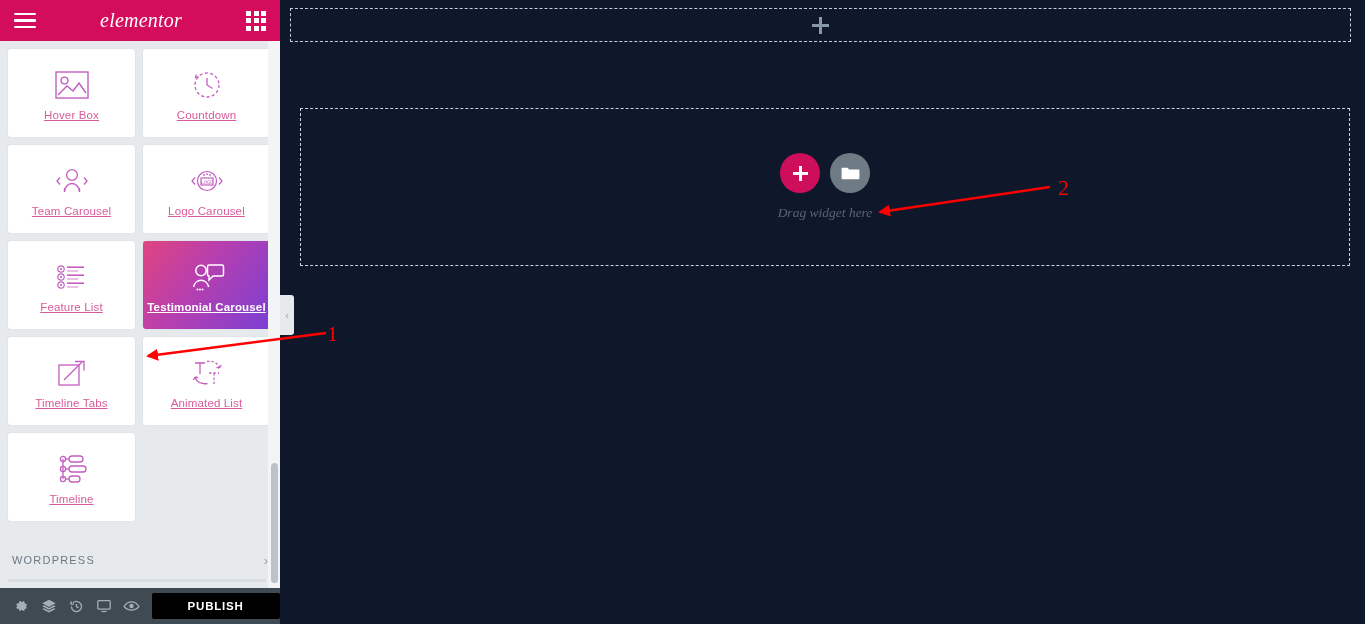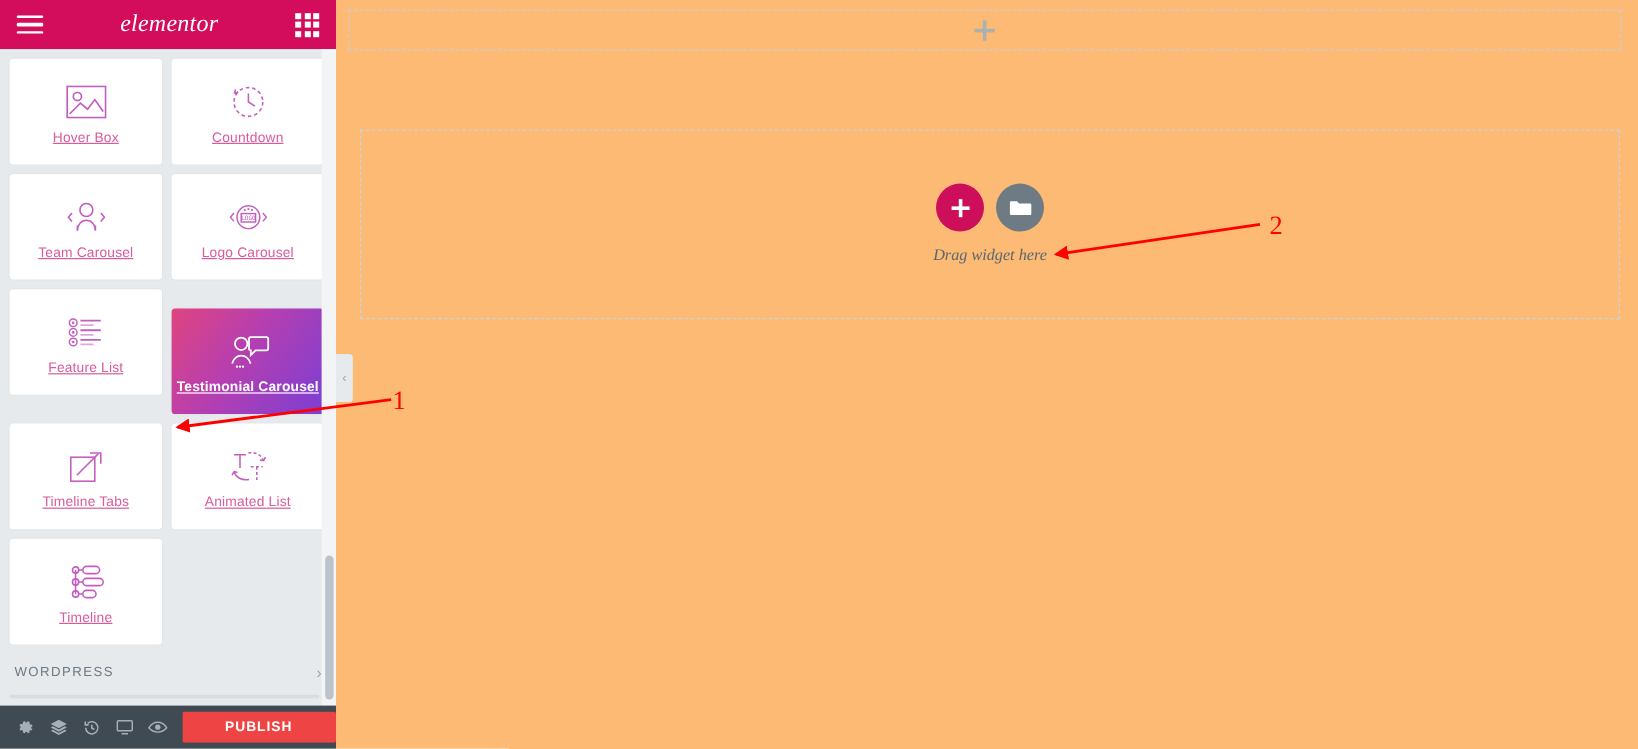--- a/index.html
+++ b/index.html
@@ -56,21 +56,20 @@
   }
   .widget .wicon {
     height: 40px; display: flex; align-items: center; justify-content: center;
     color: #c35ec0; margin-bottom: 4px;
   }
   .widget .wlabel {
     font-size: 11.5px; color: #d95b9a; letter-spacing: .15px; text-decoration: underline;
   }
   .widget.active {
     background: linear-gradient(125deg, #e0447f 0%, #b83fae 42%, #7b3fd4 100%);
-    margin-top: 16px;
   }
   .widget.active .wicon { color: #ffffff; }
   .widget.active .wlabel { color: #ffffff; font-weight: bold; font-size: 11.5px; }
 
   #panel-footer-cat {
     background: #e6eaec;
     padding: 0 12px;
     height: 38px; display: flex; align-items: center; justify-content: space-between;
     cursor: pointer;
     flex: 0 0 38px;
@@ -103,42 +102,42 @@
   .bb-icon {
     width: 33px; height: 36px;
     display: flex; align-items: center; justify-content: center;
     color: #a4b0b8; cursor: pointer;
   }
   #publish-wrap {
     margin-left: 6px; display: flex; height: 26px; align-items: stretch;
     border-radius: 2px; overflow: hidden;
   }
   #publish-btn {
-    background: #ef4444; color: #fff; font-size: 11.5px; font-weight: bold;
+    background: #000000; color: #fff; font-size: 11.5px; font-weight: bold;
     letter-spacing: .8px; padding: 0 36px;
     display: flex; align-items: center; cursor: pointer;
   }
   #publish-caret {
     background: #39b54a; width: 26px; border-left: 1px solid #2f9c3f;
     display: flex; align-items: center; justify-content: center;
     color: #fff; font-size: 9px; cursor: pointer;
   }
 
   
   #collapse-tab {
     position: absolute; left: 280px; top: 295px;
     width: 14px; height: 40px; background: #e6eaec;
     border-radius: 0 3px 3px 0;
     display: flex; align-items: center; justify-content: center;
     color: #9aa4ac; font-size: 11px; cursor: pointer; z-index: 6;
   }
 
   
   #canvas {
-    flex: 1 1 auto; position: relative; background: #fdba74;
+    flex: 1 1 auto; position: relative; background: #0f172a;
     padding: 0;
   }
   #add-section-top {
     margin: 8px 14px 0 10px;
     height: 34px;
     border: 1px dashed #c8ced3;
     display: flex; align-items: center; justify-content: center;
     cursor: pointer;
   }
   .plus-gray {

